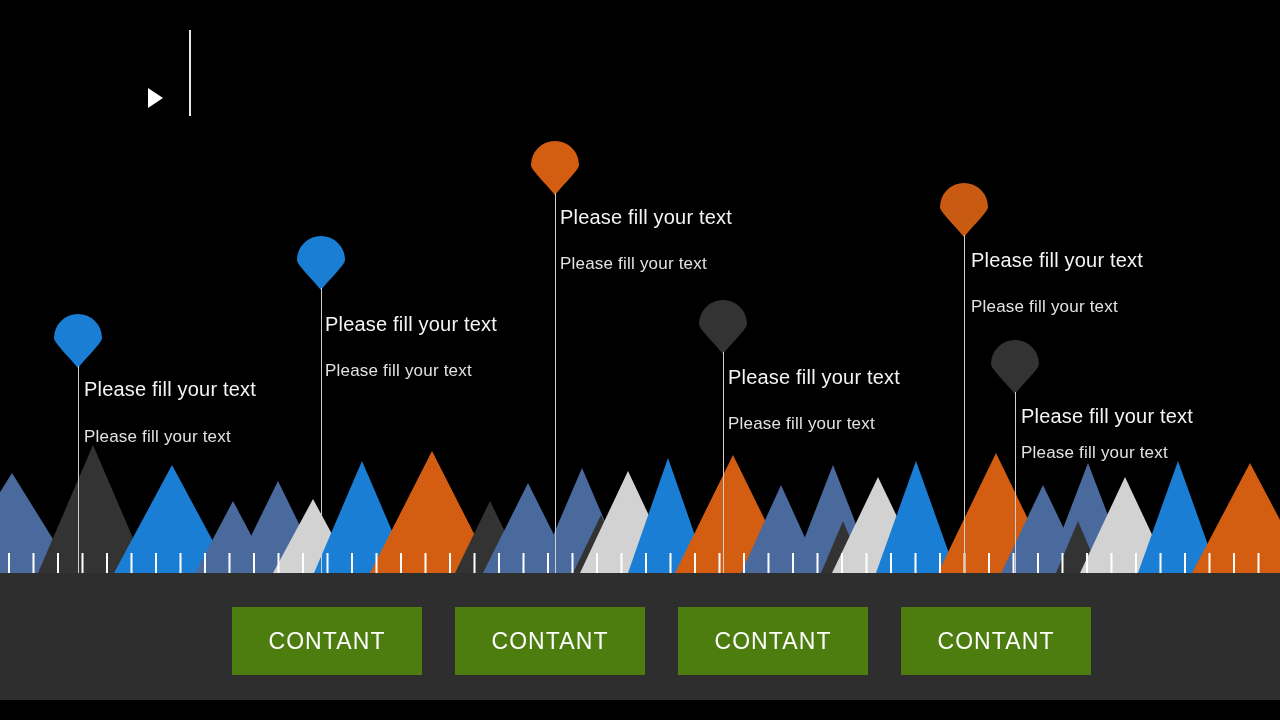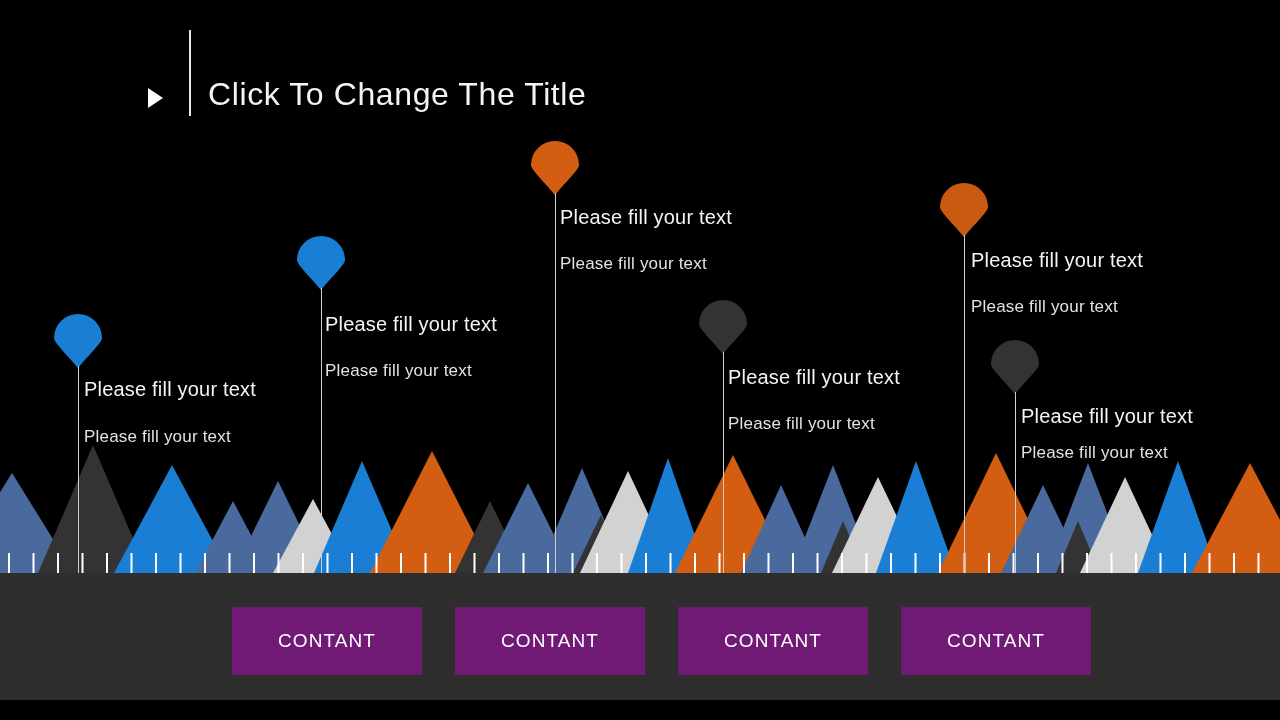--- a/index.html
+++ b/index.html
@@ -102,26 +102,26 @@
     width:1280px; height:20px;
     background:#000;
   }
   #footer-buttons {
     position:absolute; left:232px; top:607px;
     display:flex;
     gap:33px;
   }
   .footer-btn {
     width:190px; height:68px;
-    background:#701a75;
+    background:#4d7c0f;
     display:flex;
     align-items:center;
     justify-content:center;
     color:#ffffff;
-    font-size:19px;
+    font-size:23px;
     letter-spacing:1.1px;
     border:none;
     font-family:"Liberation Sans", sans-serif;
     cursor:pointer;
   }
 </style>
 </head>
 <body>
 
 <div id="slide">
@@ -210,21 +210,20 @@
           <rect x="1208.5" y="553" width="2" height="20" fill="#ffffff"></rect>
           <rect x="1233" y="553" width="2" height="20" fill="#ffffff"></rect>
           <rect x="1257.5" y="553" width="2" height="20" fill="#ffffff"></rect>
         </g>
     </svg>
   </div>
 
   <div id="header">
     <div id="play-triangle"></div>
     <div id="header-divider"></div>
-    <div id="slide-title">Click To Change The Title</div>
   </div>
 
   <div id="markers-layer">
       <div class="marker" style="left: 0px; top: 0px;">
         <svg class="balloon-svg" width="1280" height="720" style="pointer-events: none;">
           <path d="M 78 368 C 63.120000000000005 350.48 54 342.32 54 338 A 24 24 0 1 1 102 338 C 102 342.32 92.88 350.48 78 368 Z" fill="#1a7fd4"></path>
         </svg>
         <div class="stem" style="left: 78px; top: 366px; height: 207px;"></div>
         <div class="label-primary" style="left: 84px; top: 378px;">Please fill your text</div>
         <div class="label-secondary" style="left: 84px; top: 427px;">Please fill your text</div>

